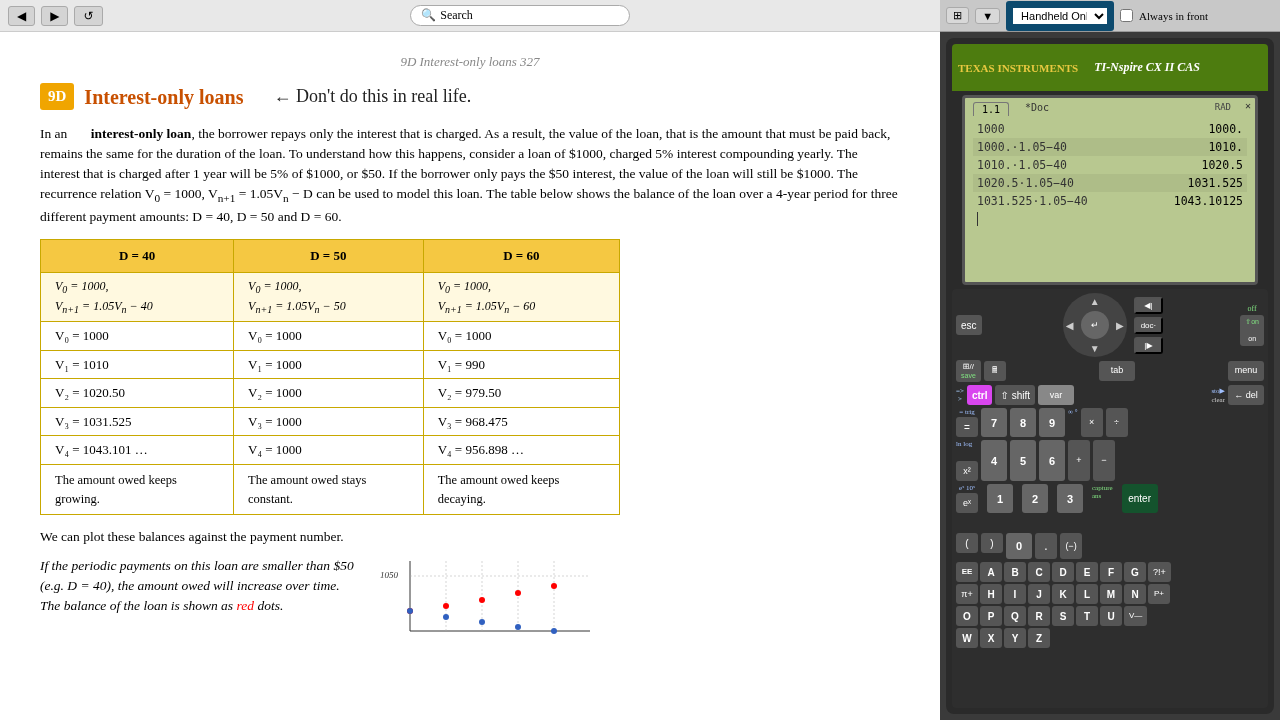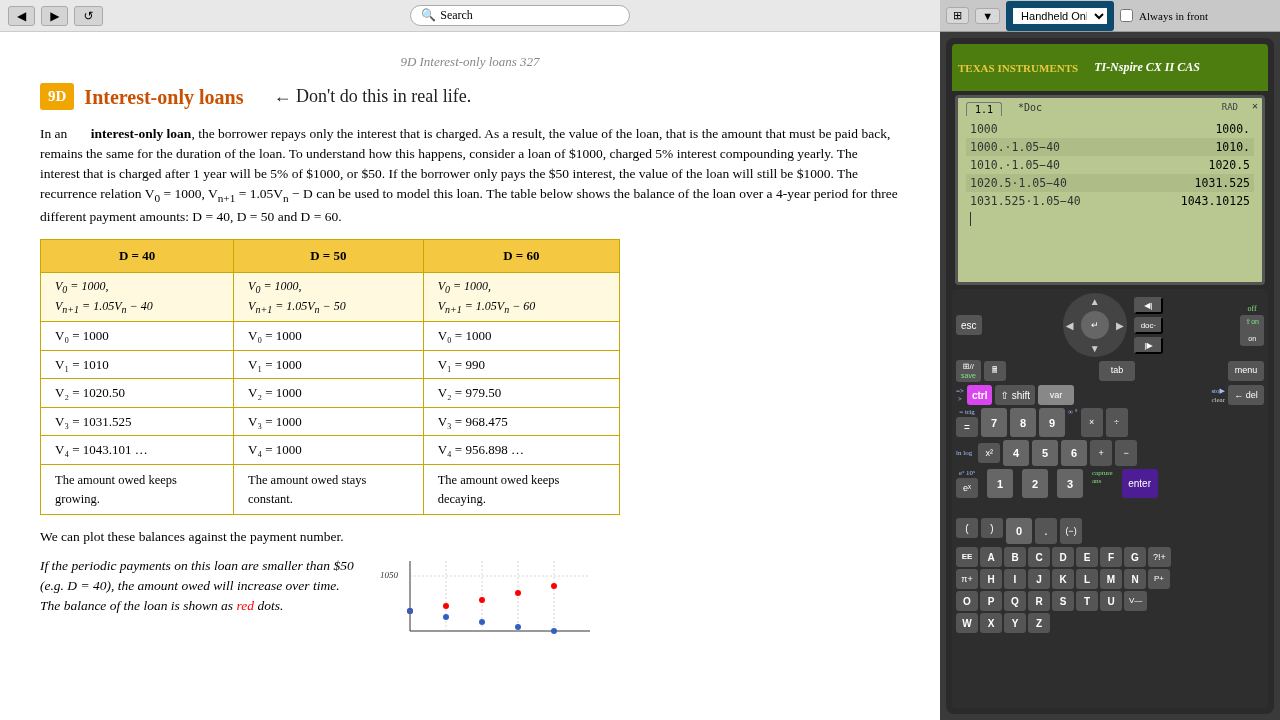--- a/index.html
+++ b/index.html
@@ -191,21 +191,21 @@
       font-size: 12px;
       font-style: italic;
       font-weight: bold;
     }
 
     
     #calc-screen {
       background: #b8c890;
       border: 3px solid #555;
       border-radius: 4px;
-      margin: 4px 3px;
+      margin: 4px 10px;
       padding: 4px 8px;
       min-height: 190px;
       font-family: monospace;
       font-size: 12px;
       position: relative;
       text-align: center;
     }
     .screen-tabs {
       display: flex;
       gap: 2px;
@@ -288,21 +288,21 @@
       display: flex;
       align-items: center;
       justify-content: center;
       flex-direction: column;
       line-height: 1.1;
       position: relative;
     }
     .kbd-key.light-gray { background: #888; }
     .kbd-key.esc-key { background: #555; font-size: 10px; }
     .kbd-key.on-key { background: #555; }
-    .kbd-key.enter-key { background: #4c1d95; min-height: 26px; }
+    .kbd-key.enter-key { background: #14532d; min-height: 26px; }
     .kbd-key.wide { min-width: 36px; }
     .kbd-key.number { background: #666; font-size: 11px; font-weight: bold; min-width: 26px; min-height: 26px; }
     .kbd-key.op { background: #555; }
     .ctrl-key { background: #d946ef; color: #fff; font-size: 10px; font-weight: bold; }
     .shift-key { background: #555; color: #fff; font-size: 10px; }
     .nav-cluster {
       background: #444;
       border-radius: 50%;
       width: 64px;
       height: 64px;
@@ -574,21 +574,21 @@
         <button class="kbd-key number">7</button>
         <button class="kbd-key number">8</button>
         <button class="kbd-key number">9</button>
         <div style="display:flex;flex-direction:column;gap:1px;align-items:center;">
           <span style="font-size:7px;color:#a0c0ff;">∞ °</span>
         </div>
         <button class="kbd-key op">×</button>
         <button class="kbd-key op">÷</button>
       </div>
       <div style="display:flex;gap:3px;margin-bottom:3px;">
-        <div style="display:flex;flex-direction:row;gap:6px;align-items:center;">
+        <div style="display:flex;flex-direction:column;gap:13px;">
           <span style="font-size:7px;color:#a0c0ff;">ln log</span>
           <button class="kbd-key" style="font-size:9px;">x²</button>
         </div>
         <button class="kbd-key number">4</button>
         <button class="kbd-key number">5</button>
         <button class="kbd-key number">6</button>
         <button class="kbd-key op">+</button>
         <button class="kbd-key op">−</button>
       </div>
       <div style="display:flex;gap:9px;margin-bottom:20px;">

